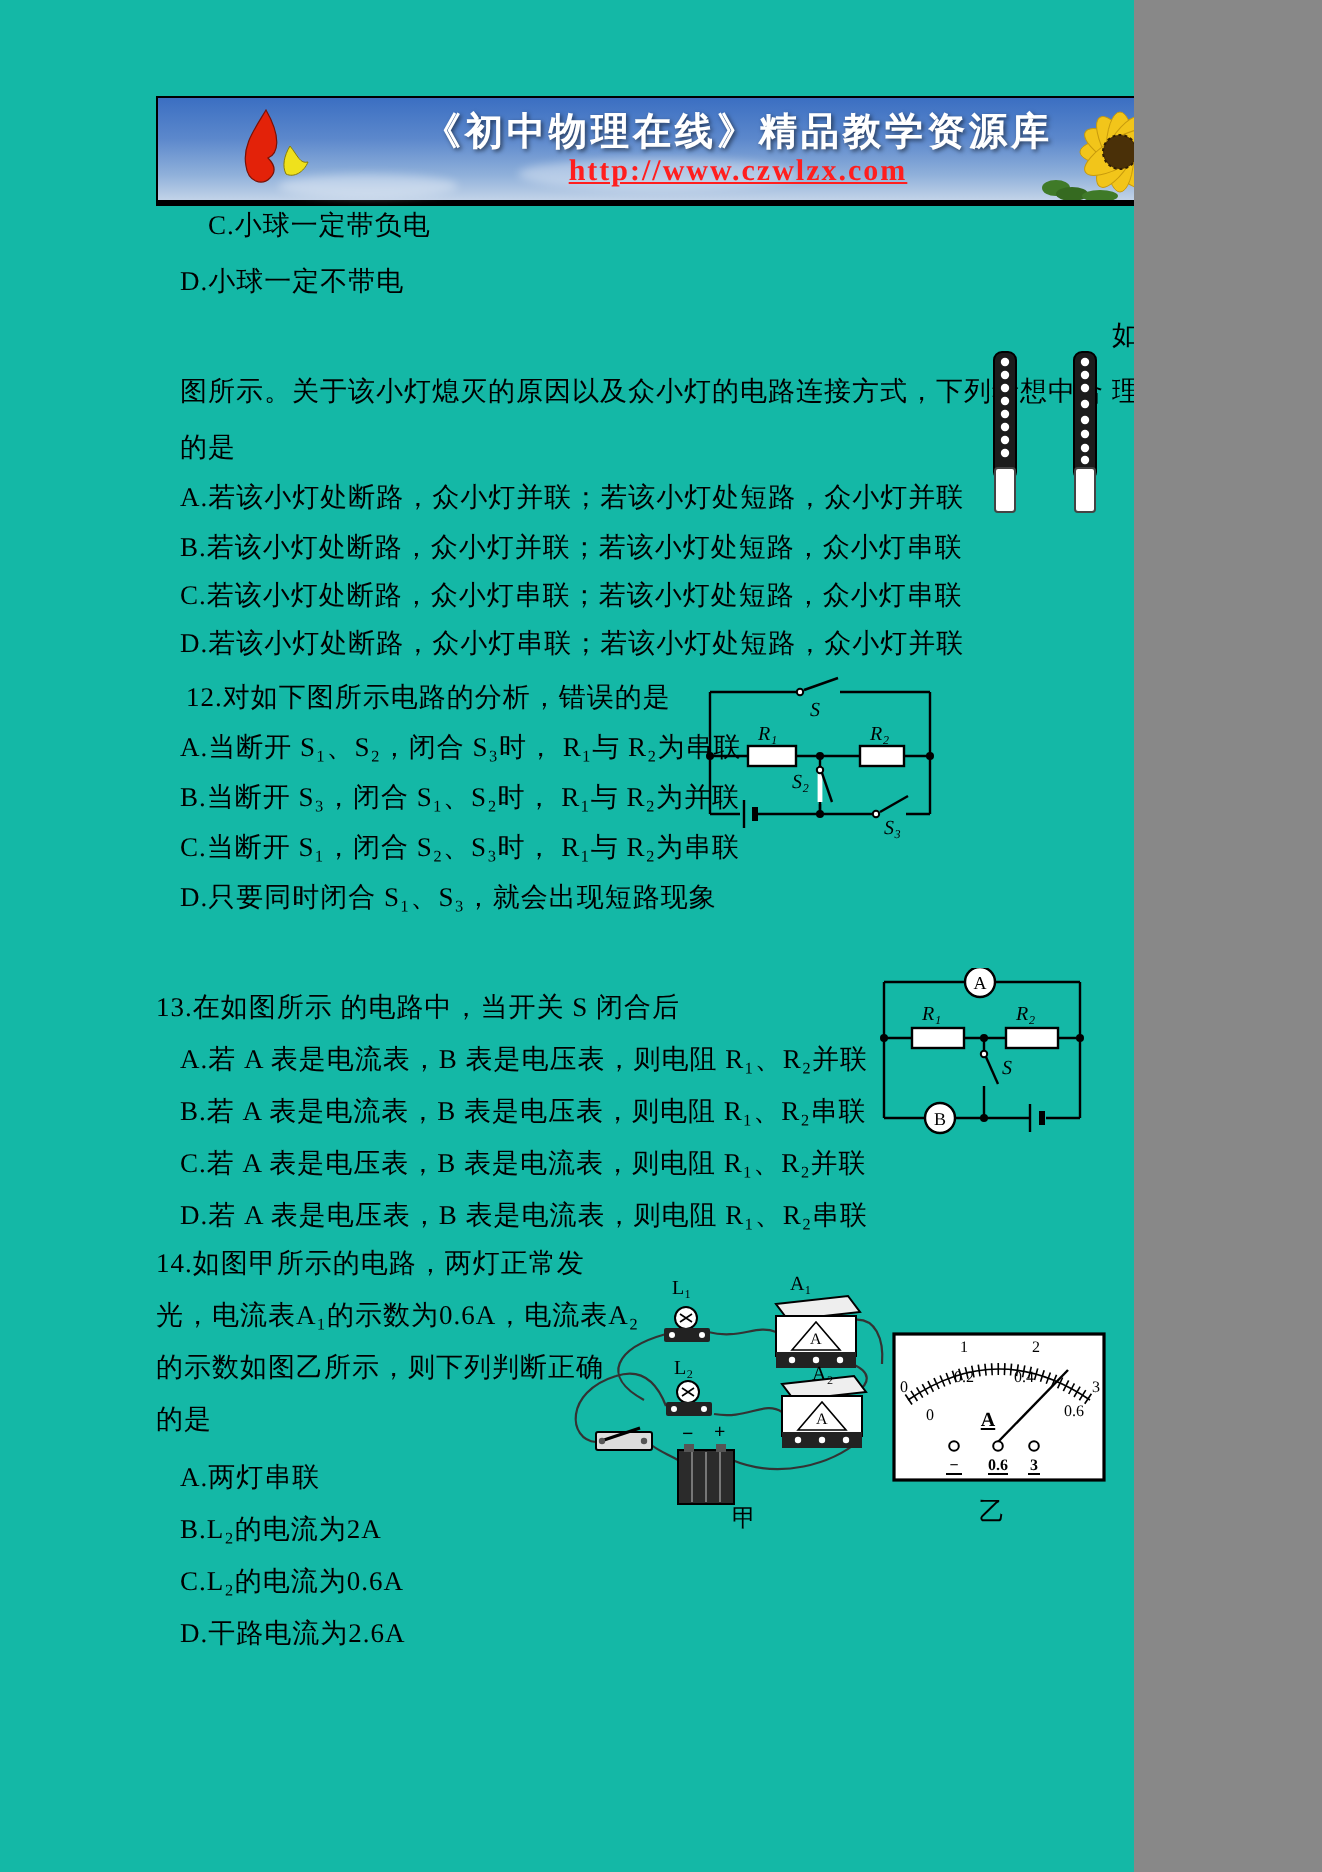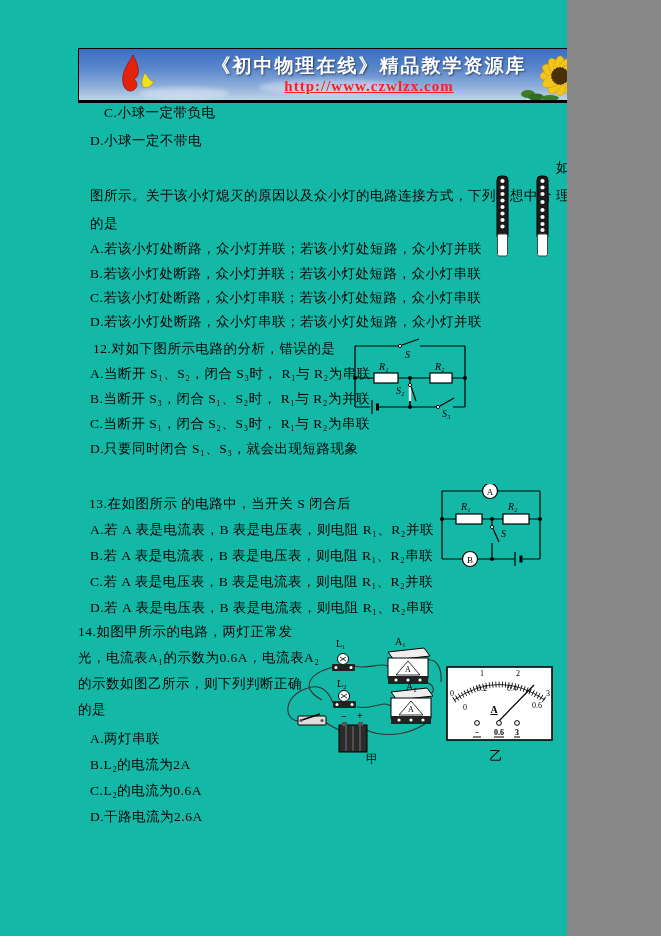--- a/index.html
+++ b/index.html
@@ -69,21 +69,21 @@
   <div class="ln" style="left:90px;top:266px;">B.若该小灯处断路，众小灯并联；若该小灯处短路，众小灯串联</div>
   <div class="ln" style="left:90px;top:290px;">C.若该小灯处断路，众小灯串联；若该小灯处短路，众小灯串联</div>
   <div class="ln" style="left:90px;top:314px;">D.若该小灯处断路，众小灯串联；若该小灯处短路，众小灯并联</div>
 
   <div class="ln" style="left:93px;top:341px;">12.对如下图所示电路的分析，错误的是</div>
   <div class="ln" style="left:90px;top:366px;">A.当断开 S₁、S₂，闭合 S₃时， R₁与 R₂为串联</div>
   <div class="ln" style="left:90px;top:391px;">B.当断开 S₃，闭合 S₁、S₂时， R₁与 R₂为并联</div>
   <div class="ln" style="left:90px;top:441px;">D.只要同时闭合 S₁、S₃，就会出现短路现象</div>
   <div class="ln" style="left:90px;top:416px;">C.当断开 S₁，闭合 S₂、S₃时， R₁与 R₂为串联</div>
 
-  <div class="ln" style="left:78px;top:496px;margin-left:11px;">13.在如图所示 的电路中，当开关 S 闭合后</div>
+  <div class="ln" style="left:78px;top:496px;">13.在如图所示 的电路中，当开关 S 闭合后</div>
   <div class="ln" style="left:90px;top:522px;">A.若 A 表是电流表，B 表是电压表，则电阻 R₁、R₂并联</div>
   <div class="ln" style="left:90px;top:548px;">B.若 A 表是电流表，B 表是电压表，则电阻 R₁、R₂串联</div>
   <div class="ln" style="left:90px;top:574px;">C.若 A 表是电压表，B 表是电流表，则电阻 R₁、R₂并联</div>
   <div class="ln" style="left:90px;top:600px;">D.若 A 表是电压表，B 表是电流表，则电阻 R₁、R₂串联</div>
 
   <div class="ln" style="left:78px;top:624px;">14.如图甲所示的电路，两灯正常发</div>
   <div class="ln" style="left:78px;top:650px;">光，电流表A₁的示数为0.6A，电流表A₂</div>
   <div class="ln" style="left:78px;top:676px;">的示数如图乙所示，则下列判断正确</div>
   <div class="ln" style="left:78px;top:702px;">的是</div>
   <div class="ln" style="left:90px;top:731px;">A.两灯串联</div>

